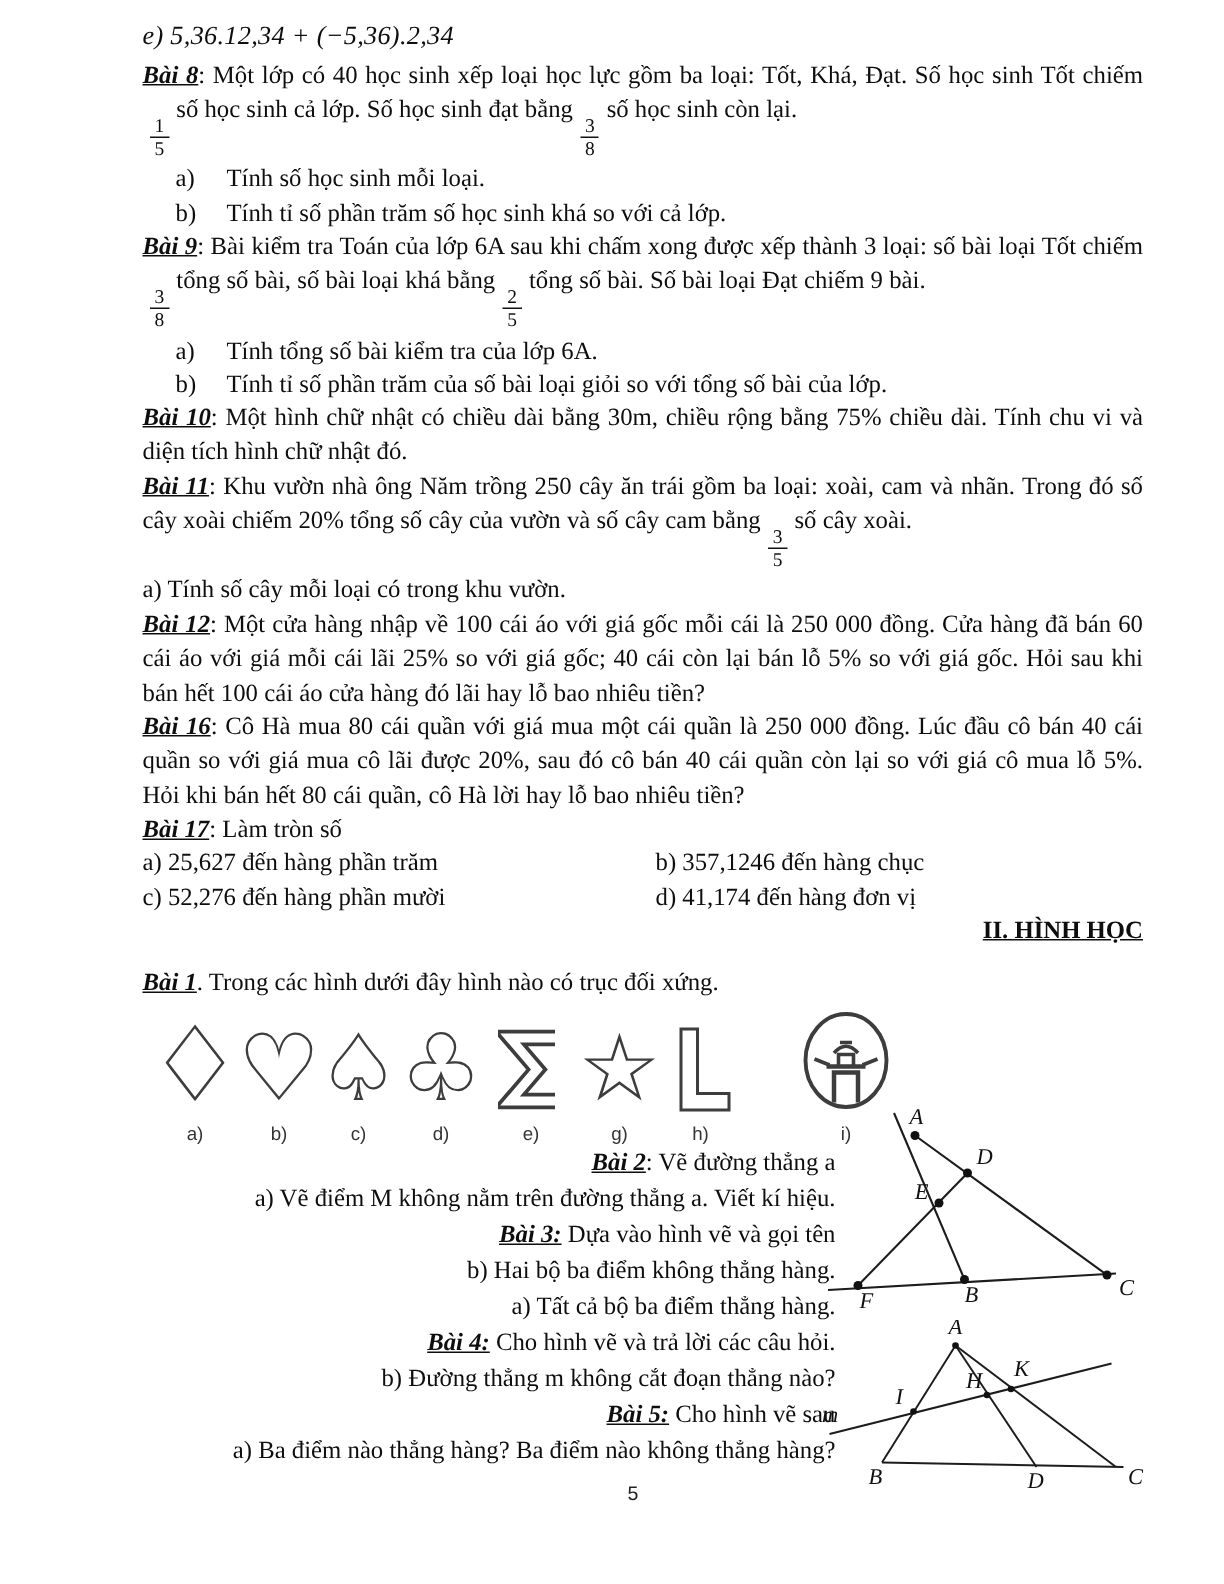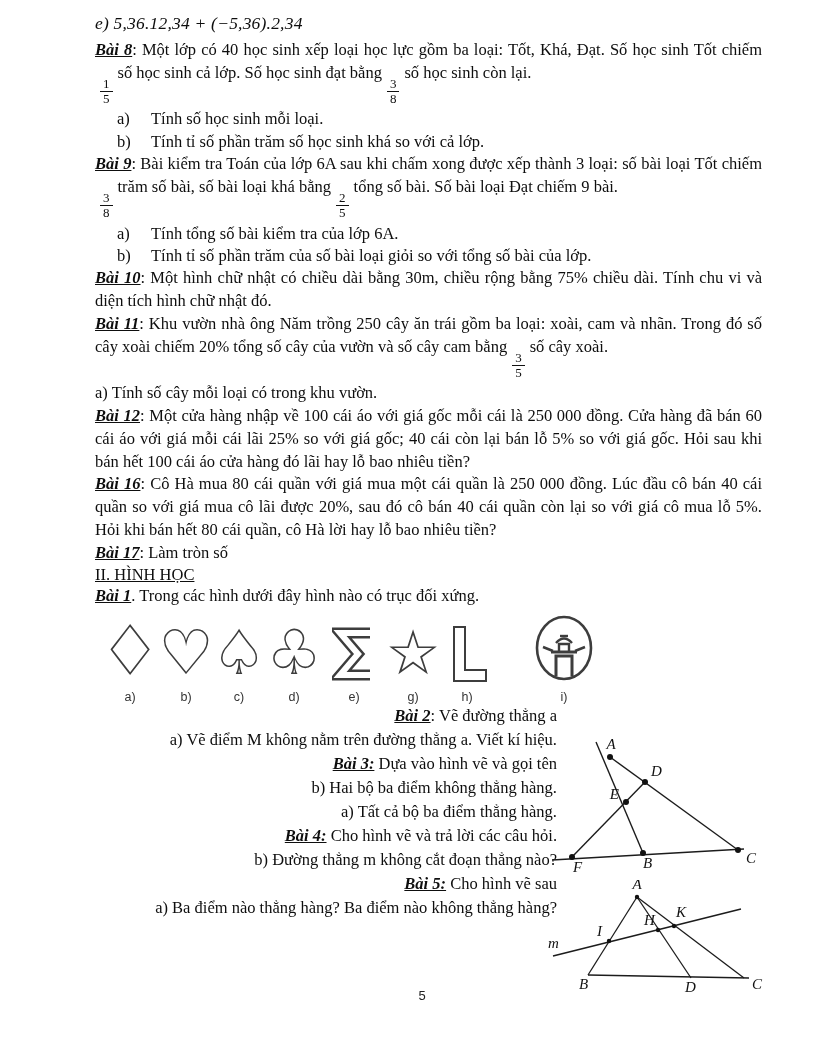--- a/index.html
+++ b/index.html
@@ -10,21 +10,21 @@
   .para{font-size:16.5px;line-height:1.38;text-align:justify;margin:0;}
   .plabel{font-weight:700;font-style:italic;text-decoration:underline;font-family:Liberation Serif, serif;}
   .frac{display:inline-flex;flex-direction:column;align-items:center;vertical-align:-10px;
         font-size:13px;line-height:1.1;margin:2px 5px;}
   .frac .fn{padding:0 3px;border-bottom:1px solid #111;}
   .frac .fd{padding:0 3px;}
   .subitems{padding-left:22px;}
   .sub{display:flex;font-size:16.5px;line-height:1.36;}
   .sub .m{width:34px;flex:none;}
   .grid17{display:grid;grid-template-columns:342px 1fr;font-size:16.5px;line-height:1.36;}
-  .h2{font-size:16.5px;font-weight:400;margin:1px 0 0 0;}
+  .h2{font-size:16.5px;font-weight:700;margin:1px 0 14px 0;text-align:right;}
   .h2 span{text-decoration:underline;}
   .shapes{display:flex;align-items:flex-end;margin:6px 0 0 6px;color:#3d3d3d;}
   .cell{display:flex;flex-direction:column;align-items:center;justify-content:flex-end;}
   .glyph{font-family:"DejaVu Sans",sans-serif;font-size:62px;line-height:62px;}
   .glyph.big{font-size:70px;line-height:66px;}
   .slabel{font-family:"Liberation Sans",sans-serif;font-size:12.5px;color:#333;margin-top:6px;}
   .geo{width:462px;}
   .geo .para{line-height:24px;text-align:right;}
   .fig{position:absolute;}
   .fig text{font-family:"Liberation Serif",serif;font-style:italic;font-size:15px;fill:#111;}
@@ -53,21 +53,21 @@
         </div>
       <div class="sub">
           <span class="m">b)</span>
           <span>Tính tỉ số phần trăm số học sinh khá so với cả lớp.</span>
         </div>
     </div>
 
     <p class="para"><span class="plabel">Bài 9</span><span>: </span><span>Bài kiểm tra Toán của lớp 6A sau khi chấm xong được xếp thành 3 loại: số bài loại Tốt chiếm</span><span class="frac">
           <span class="fn">3</span>
           <span class="fd">8</span>
-        </span><span>trăm số bài, số bài loại khá bằng</span><span class="frac">
+        </span><span>tổng số bài, số bài loại khá bằng</span><span class="frac">
           <span class="fn">2</span>
           <span class="fd">5</span>
         </span><span>tổng số bài. Số bài loại Đạt chiếm 9 bài.</span></p>
     <div class="subitems">
       <div class="sub">
           <span class="m">a)</span>
           <span>Tính tổng số bài kiểm tra của lớp 6A.</span>
         </div>
       <div class="sub">
           <span class="m">b)</span>
@@ -81,20 +81,26 @@
           <span class="fn">3</span>
           <span class="fd">5</span>
         </span><span>số cây xoài.</span></p>
     <p class="para">a) Tính số cây mỗi loại có trong khu vườn.</p>
 
     <p class="para"><span class="plabel">Bài 12</span><span>: </span><span>Một cửa hàng nhập về 100 cái áo với giá gốc mỗi cái là 250 000 đồng. Cửa hàng đã bán 60 cái áo với giá mỗi cái lãi 25% so với giá gốc; 40 cái còn lại bán lỗ 5% so với giá gốc. Hỏi sau khi bán hết 100 cái áo cửa hàng đó lãi hay lỗ bao nhiêu tiền?</span></p>
 
     <p class="para"><span class="plabel">Bài 16</span><span>: </span><span>Cô Hà mua 80 cái quần với giá mua một cái quần là 250 000 đồng. Lúc đầu cô bán 40 cái quần so với giá mua cô lãi được 20%, sau đó cô bán 40 cái quần còn lại so với giá cô mua lỗ 5%. Hỏi khi bán hết 80 cái quần, cô Hà lời hay lỗ bao nhiêu tiền?</span></p>
 
     <p class="para"><span class="plabel">Bài 17</span><span>: </span><span>Làm tròn số</span></p>
+    <div class="grid17">
+      <div>a) 25,627 đến hàng phần trăm</div>
+      <div>b) 357,1246 đến hàng chục</div>
+      <div>c) 52,276 đến hàng phần mười</div>
+      <div>d) 41,174 đến hàng đơn vị</div>
+    </div>
 
     <p class="h2"><span>II. HÌNH HỌC</span></p>
 
     <p class="para"><span class="plabel">Bài 1</span><span>. </span><span>Trong các hình dưới đây hình nào có trục đối xứng.</span></p>
 
     <div class="shapes">
       <div class="cell" style="width:58px">
         <div class="glyph big">♢</div>
         <div class="slabel">a)</div>
       </div>

